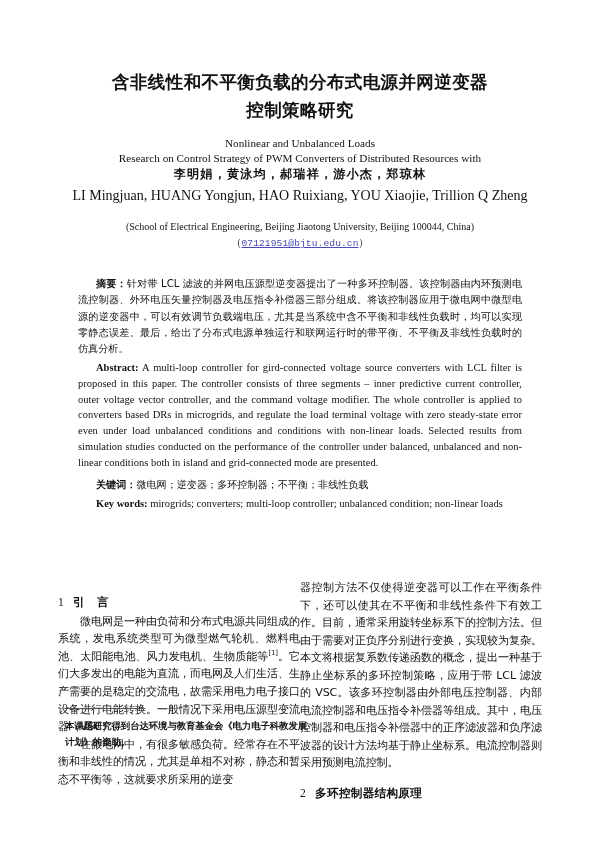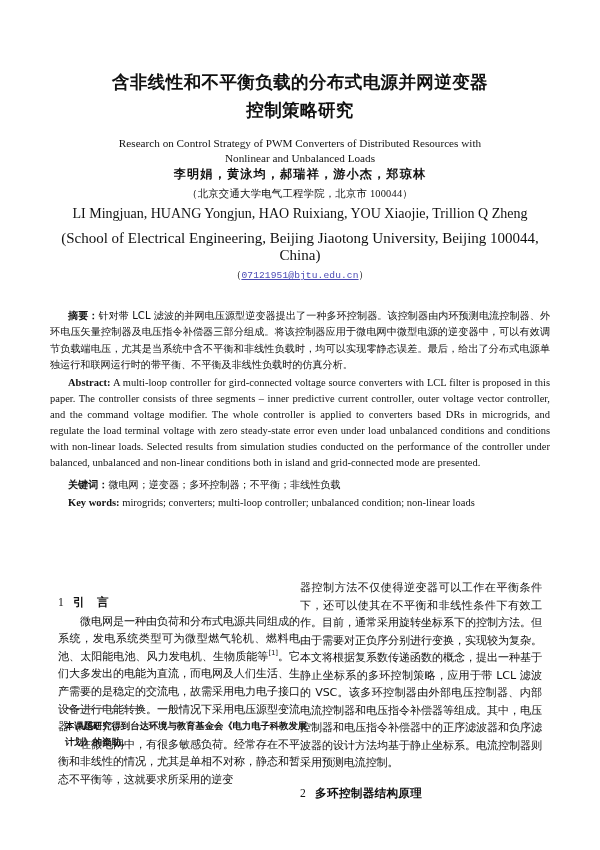--- a/index.html
+++ b/index.html
@@ -13,21 +13,21 @@
     overflow: hidden;
     font-family: "Liberation Serif", "DejaVu Serif", serif;
     color: #000000;
     -webkit-font-smoothing: antialiased;
   }
   .page {
     position: relative;
     width: 600px;
     height: 850px;
     box-sizing: border-box;
-    padding: 0 44px;
+    padding: 0 72px;
   }
 
   
   .title-zh {
     text-align: center;
     font-family: "DejaVu Sans", "Liberation Sans", sans-serif;
     font-size: 17.5px;
     font-weight: 700;
     line-height: 1.62;
     letter-spacing: 0.4px;
@@ -58,22 +58,22 @@
     color: #111;
   }
   .authors-en {
     text-align: center;
     font-size: 14px;
     margin-top: 5px;
     color: #111;
   }
   .affil-en {
     text-align: center;
-    font-size: 15px;
-    margin-top: 8px;
+    font-size: 10px;
+    margin-top: 17px;
     color: #111;
   }
   .email-line {
     text-align: center;
     font-size: 10.2px;
     margin-top: 4px;
     color: #111;
   }
   .email-link {
     color: #4a4ab4;
@@ -205,26 +205,25 @@
 <body>
 
 <div class="page">
 
   <div>
     <div class="title-zh">
       <div>含非线性和不平衡负载的分布式电源并网逆变器</div>
       <div>控制策略研究</div>
     </div>
     <div class="title-en">
+      <div>Nonlinear and Unbalanced Loads</div>
       <div>Research on Control Strategy of PWM Converters of Distributed Resources with</div>
-      <div>Nonlinear and Unbalanced Loads</div>
     </div>
 
     <div class="authors-zh">李明娟，黄泳均，郝瑞祥，游小杰，郑琼林</div>
-    <div class="affil-zh">（北京交通大学电气工程学院，北京市 100044）</div>
     <div class="authors-en">LI Mingjuan, HUANG Yongjun, HAO Ruixiang, YOU Xiaojie, Trillion Q Zheng</div>
     <div class="affil-en">(School of Electrical Engineering, Beijing Jiaotong University, Beijing 100044, China)</div>
     <div class="email-line"><span>（</span><a class="email-link" href="#">07121951@bjtu.edu.cn</a><span>）</span></div>
   </div>
 
   <div class="abstract-block">
     <p class="abs-zh"><span class="lbl">摘要：</span><span>针对带 LCL 滤波的并网电压源型逆变器提出了一种多环控制器。该控制器由内环预测电流控制器、外环电压矢量控制器及电压指令补偿器三部分组成。将该控制器应用于微电网中微型电源的逆变器中，可以有效调节负载端电压，尤其是当系统中含不平衡和非线性负载时，均可以实现零静态误差。最后，给出了分布式电源单独运行和联网运行时的带平衡、不平衡及非线性负载时的仿真分析。</span></p>
 
     <p class="abs-en"><span class="lbl">Abstract:</span><span> A multi-loop controller for gird-connected voltage source converters with LCL filter is proposed in this paper. The controller consists of three segments – inner predictive current controller, outer voltage vector controller, and the command voltage modifier. The whole controller is applied to converters based DRs in microgrids, and regulate the load terminal voltage with zero steady-state error even under load unbalanced conditions and conditions with non-linear loads. Selected results from simulation studies conducted on the performance of the controller under balanced, unbalanced and non-linear conditions both in island and grid-connected mode are presented.</span></p>
 

